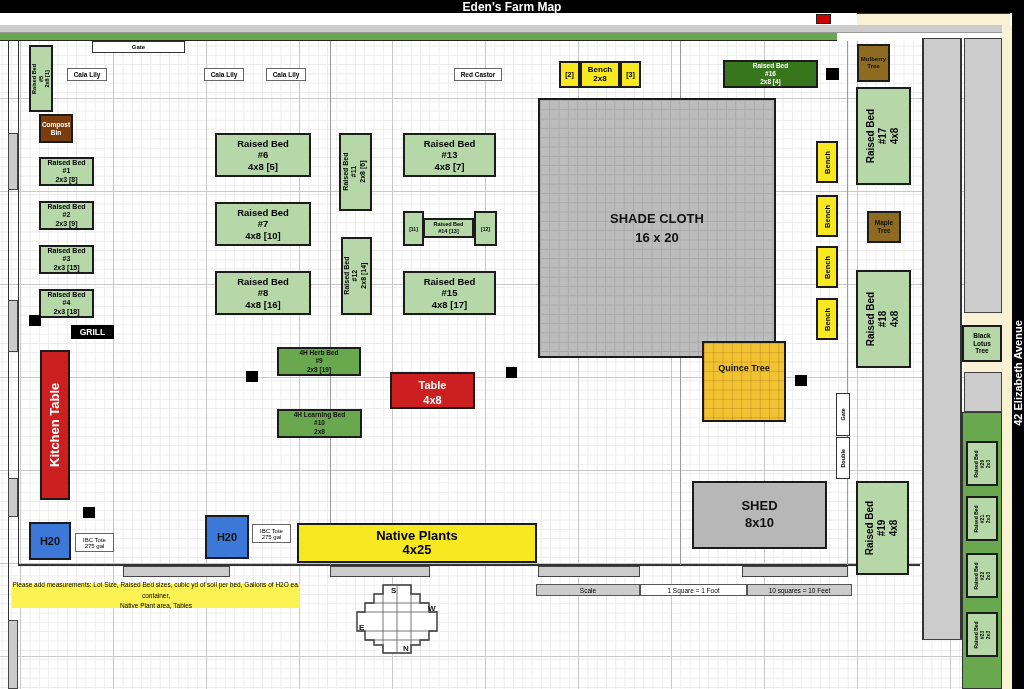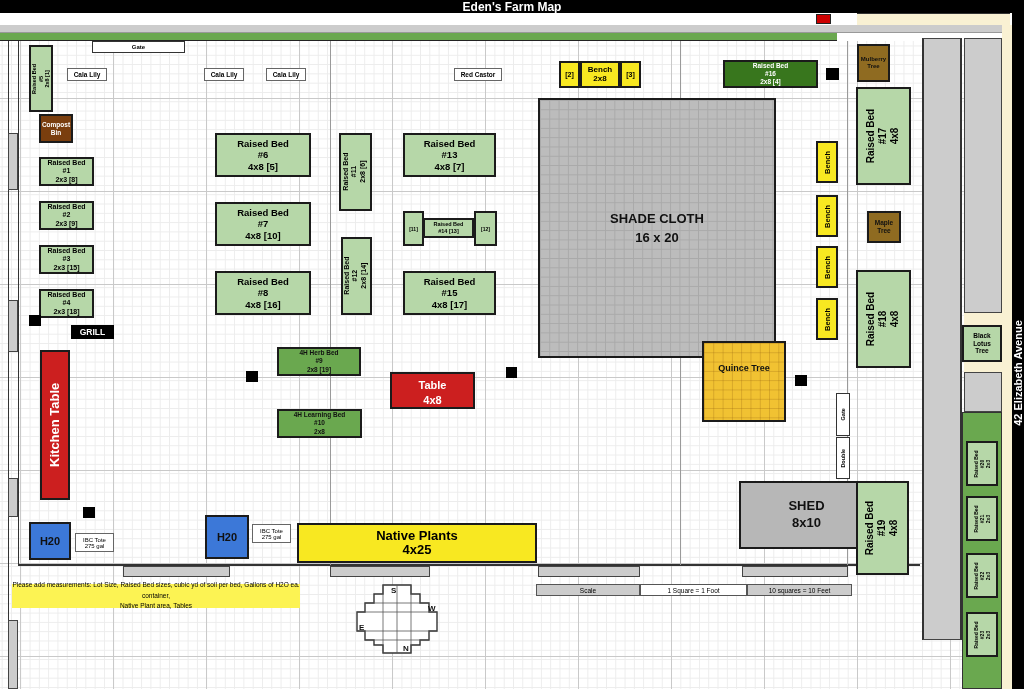--- a/index.html
+++ b/index.html
@@ -17,21 +17,21 @@
     background-size:93px 93px,93px 93px,9.3px 9.3px,9.3px 9.3px;
     background-position:0 57px,20px 0,0 4.5px,1.7px 0;}
   .bed{background:#b6d7a8;border:2px solid #1b1b1b;font-weight:bold;line-height:1.2;}
   .beddk{background:#38761d;border:2px solid #1b1b1b;color:#fff;font-weight:bold;line-height:1.25;}
   .bedmd{background:#6aa84f;border:2px solid #1b1b1b;color:#111;font-weight:bold;line-height:1.25;}
   .yellow{background:#f8e821;border:2px solid #1b1b1b;font-weight:bold;line-height:1.1;}
   .redbox{background:#cc1f1f;border:2px solid #1b1b1b;color:#fff;font-weight:bold;}
   .bluebox{background:#3c78d8;border:2px solid #1b1b1b;color:#111;font-weight:bold;}
   .brown{background:#7a3e0e;border:2px solid #1b1b1b;color:#fff;font-weight:bold;line-height:1.2;}
   .olive{background:#8f6b21;border:2px solid #1b1b1b;color:#111;font-weight:bold;line-height:1.2;}
-  .grayb{background:#b7b7b7;border:2px solid #1b1b1b;color:#111;font-weight:bold;line-height:1.3;margin-left:47px;}
+  .grayb{background:#b7b7b7;border:2px solid #1b1b1b;color:#111;font-weight:bold;line-height:1.3;}
   .plabel{background:#fff;border:1px solid #666;font-weight:bold;font-size:6.5px;}
   .gatebox{background:#fff;border:1.5px solid #333;font-weight:bold;}
   .bsq{background:#000;}
   .vtext{transform:rotate(-90deg);white-space:pre;text-align:center;line-height:1.2;}
   .sidewalk{background:#ccc;border:1px solid #444;}
   .cream{background:#f9f1d3;}
   .shade{background:#bcbcbc;border:2px solid #1b1b1b;
     background-image:linear-gradient(#a9a9a9 1px,transparent 1px),
                      linear-gradient(90deg,#a9a9a9 1px,transparent 1px);
     background-size:9.3px 9.3px,9.3px 9.3px;color:#111;font-weight:bold;}

